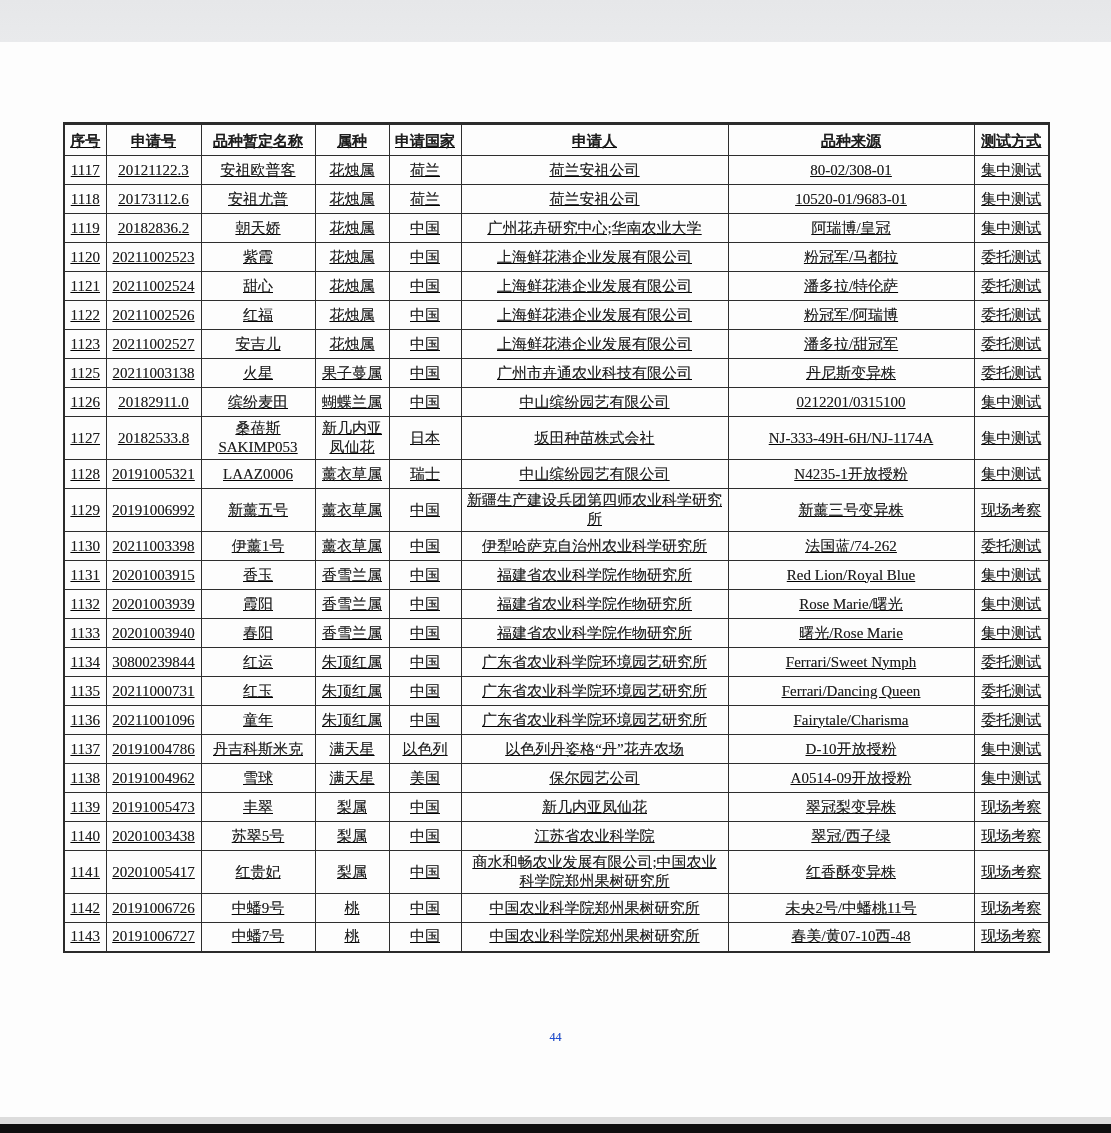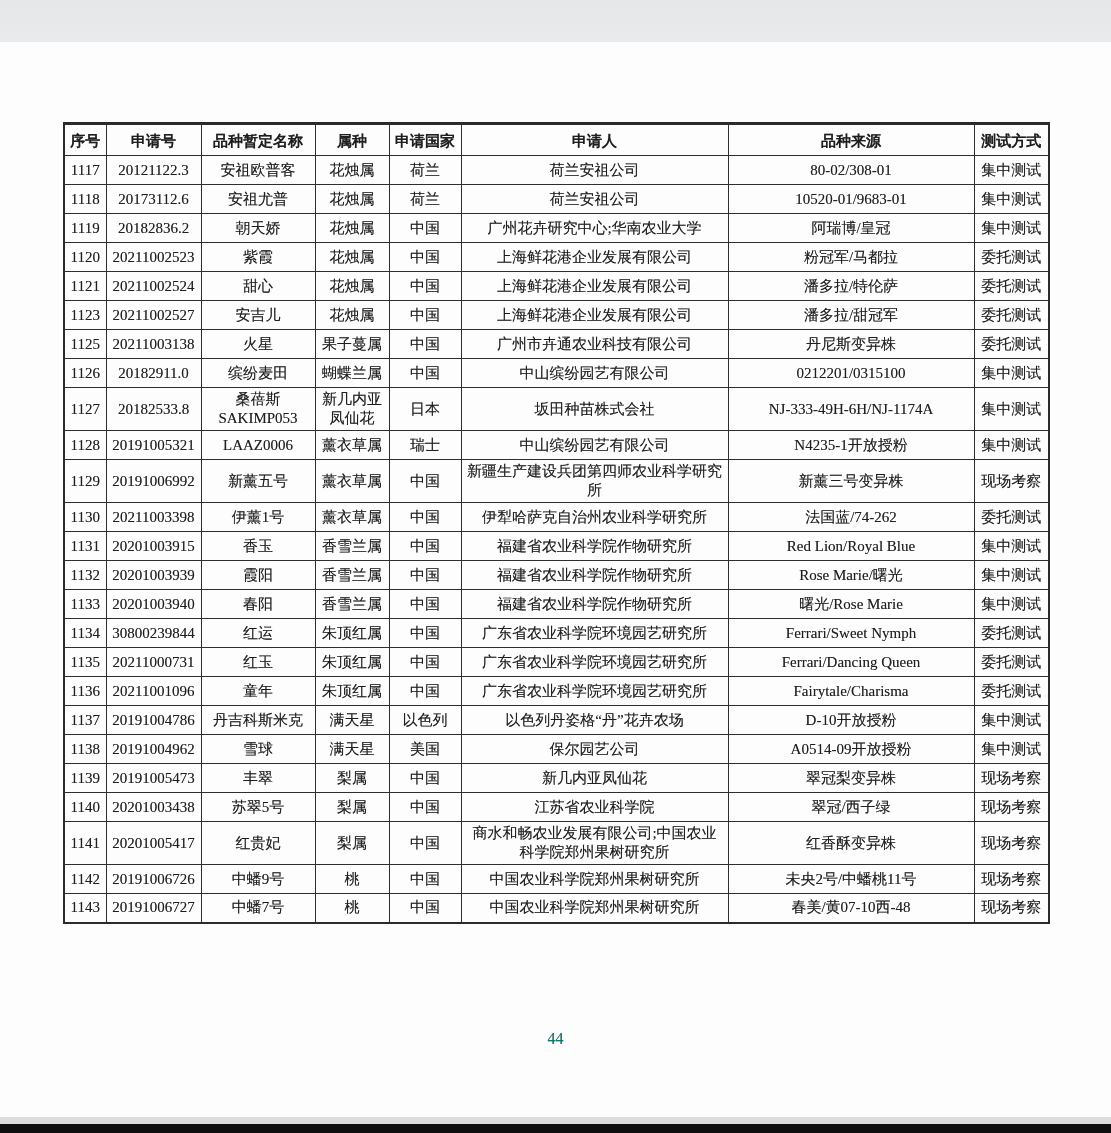--- a/index.html
+++ b/index.html
@@ -21,20 +21,21 @@
     position:absolute;left:0;top:1124px;width:1111px;height:9px;
     background:#0e0e0e;
   }
   table.doc-table{
     position:absolute;left:63px;top:122px;
     width:985px;
     border-collapse:collapse;
     table-layout:fixed;
     border:2px solid #2b2b2b;
     border-top-width:3px;
+    text-decoration:underline;
   }
   .doc-table th,.doc-table td{
     border:1px solid #2e2e2e;
     color:#1e1e1e;
     text-align:center;
     vertical-align:middle;
     padding:2px 4px;
     overflow:hidden;
     text-shadow:0 0 0.5px rgba(20,20,20,0.45);
   }
@@ -50,21 +51,21 @@
     font-family:"Liberation Serif","DejaVu Serif",serif;
     font-size:15px;
     line-height:19px;
   }
   .doc-table tbody tr{height:29px;}
   .doc-table th.al,.doc-table td.al{text-align:center;}
   .page-number{
     position:absolute;left:63px;top:1030px;width:985px;
     text-align:center;
     font-family:"Liberation Serif","DejaVu Serif",serif;
-    font-size:16px;color:#0f766e;
+    font-size:12px;color:#1d4ed8;
     text-shadow:0 0 0.5px rgba(20,20,20,0.4);
   }
 </style>
 </head>
 <body>
 
 <div class="top-band"></div>
 
 <table class="doc-table">
   <colgroup>
@@ -134,20 +135,30 @@
         <td>1121</td>
         <td>20211002524</td>
         <td>甜心</td>
         <td>花烛属</td>
         <td>中国</td>
         <td class="al">上海鲜花港企业发展有限公司</td>
         <td class="al">潘多拉/特伦萨</td>
         <td>委托测试</td>
       </tr>
       <tr>
+        <td>1122</td>
+        <td>20211002526</td>
+        <td>红福</td>
+        <td>花烛属</td>
+        <td>中国</td>
+        <td class="al">上海鲜花港企业发展有限公司</td>
+        <td class="al">粉冠军/阿瑞博</td>
+        <td>委托测试</td>
+      </tr>
+      <tr>
         <td>1123</td>
         <td>20211002527</td>
         <td>安吉儿</td>
         <td>花烛属</td>
         <td>中国</td>
         <td class="al">上海鲜花港企业发展有限公司</td>
         <td class="al">潘多拉/甜冠军</td>
         <td>委托测试</td>
       </tr>
       <tr>

